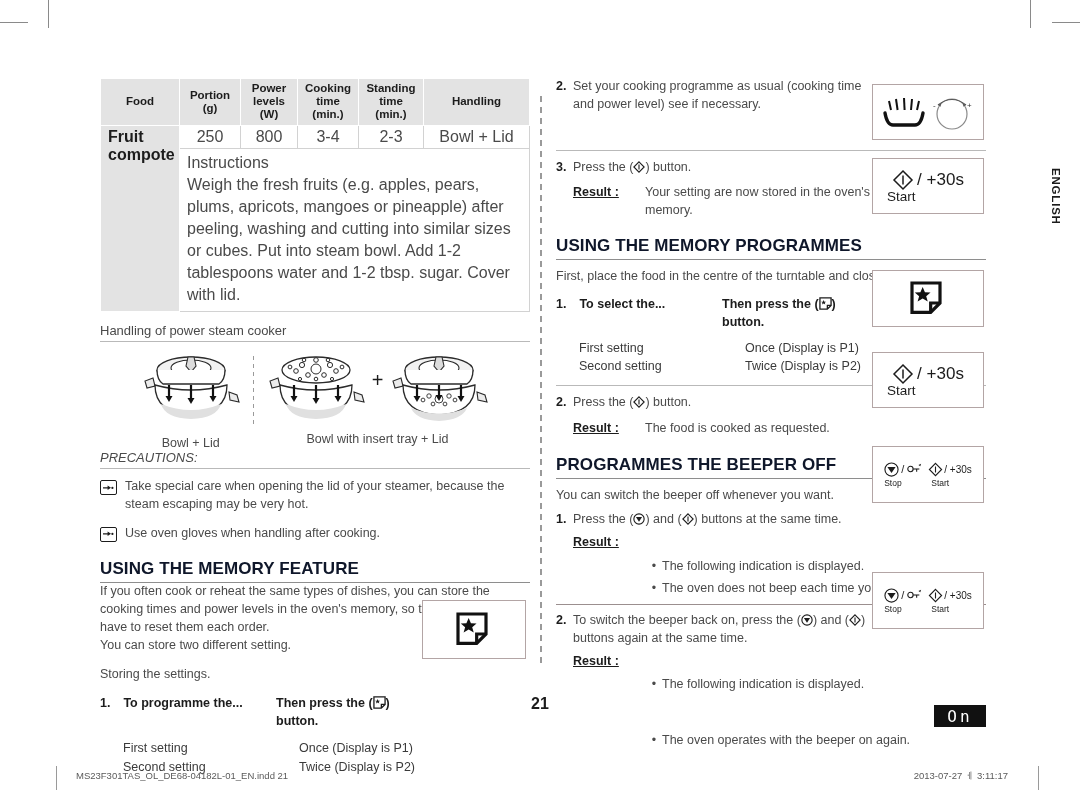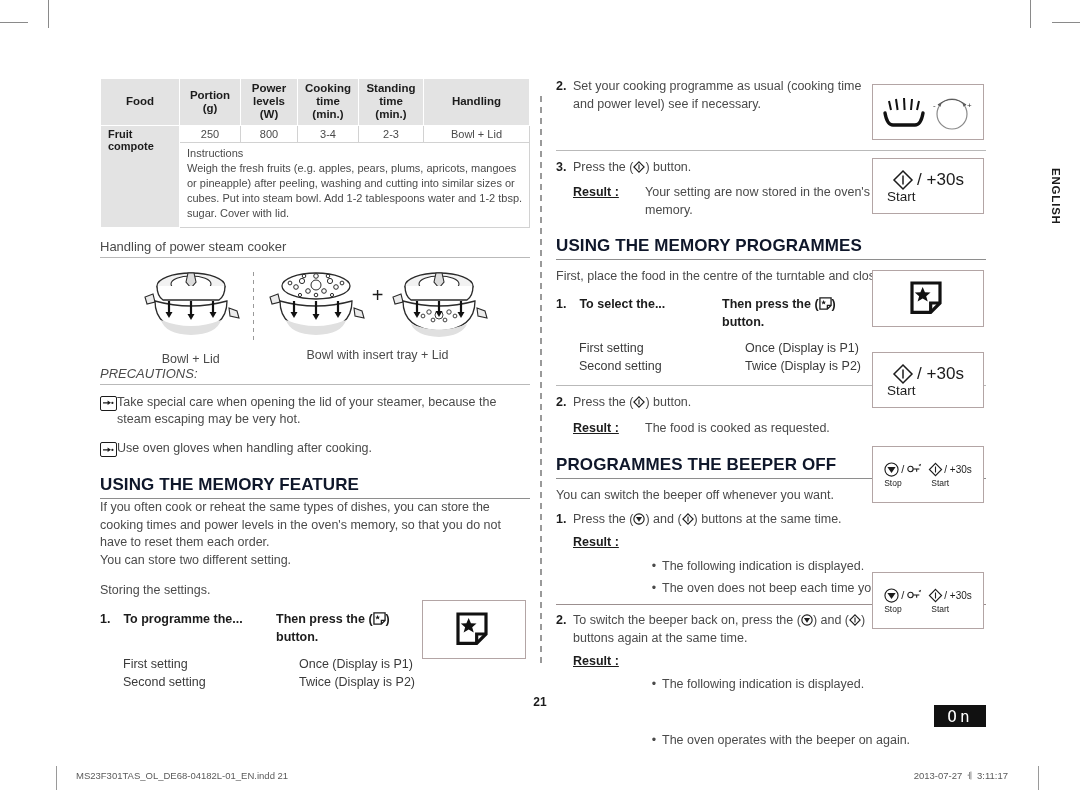--- a/index.html
+++ b/index.html
@@ -28,21 +28,21 @@
         background:repeating-linear-gradient(to bottom,#9a9a9a 0 6px,transparent 6px 11px);}
 
   
   table.food{border-collapse:collapse;width:430px;font-size:11.5px;}
   table.food th{
     background:#e3e3e3;color:#1c1c1c;font-weight:bold;text-align:center;
     border:1px solid #ffffff;padding:3px 2px;line-height:1.15;font-size:11.5px;
   }
   table.food td{
     border:1px solid #d2d2d2;padding:2px 4px;text-align:center;color:#4a4a4a;
-    font-size:11px;
+    font-size:16px;
   }
   table.food td.food-name{
     background:#e3e3e3;color:#1c1c1c;font-weight:bold;text-align:left;
     padding-left:7px;vertical-align:top;border:1px solid #ffffff;
   }
   table.food td.instr{text-align:left;padding:3px 6px 5px 7px;line-height:1.38;color:#4a4a4a;}
   .instr-title{display:block;}
 
   
   h2.sec{
@@ -59,21 +59,21 @@
   .step{display:flex;font-size:12.5px;color:#4a4a4a;line-height:1.42;}
   .step .num{font-weight:bold;color:#1c1c1c;width:17px;flex:0 0 17px;}
   .step .body{flex:1;}
   .result-row{display:flex;font-size:12.5px;color:#4a4a4a;line-height:1.42;}
   .result-lbl{font-weight:bold;color:#1c1c1c;text-decoration:underline;
               width:72px;flex:0 0 72px;margin-left:17px;}
   .bullet-row{display:flex;font-size:12.5px;color:#4a4a4a;line-height:1.45;}
   .bullet-row .dot{width:16px;flex:0 0 16px;text-align:center;}
 
   
-  .prec{display:flex;font-size:12.5px;color:#4a4a4a;line-height:1.42;}
+  .prec{display:flex;gap:8px;font-size:12.5px;color:#4a4a4a;line-height:1.42;}
   .hand-box{
     flex:0 0 15px;width:15px;height:13px;border:1.4px solid #1c1c1c;border-radius:2px;
     display:flex;align-items:center;justify-content:center;margin-top:2px;background:#fff;
   }
   .hand-box svg{display:block;}
 
   
   .grid2{display:flex;font-size:12.5px;line-height:1.45;}
   .grid2 .c1{width:176px;flex:0 0 176px;}
   .grid2 .c2{flex:1;}
@@ -103,21 +103,21 @@
 
   
   .sidetab{
     position:absolute;right:18px;top:168px;
     writing-mode:vertical-rl;
     font-size:11.5px;font-weight:bold;letter-spacing:.8px;color:#1c1c1c;
   }
 
   
   .pagenum{position:absolute;left:0;right:0;top:695px;text-align:center;
-           font-size:12px;font-weight:bold;color:#1c1c1c;}
+           font-size:16px;font-weight:bold;color:#1c1c1c;}
 
   
   .footer{position:absolute;left:8px;right:0;top:770px;height:18px;}
   .footer .ftxt{position:absolute;font-size:9.5px;color:#5a5a5a;
                 font-family:"Liberation Sans", sans-serif;}
   .footer .fleft{left:68px;}
   .footer .fright{right:72px;}
   .footer .fbar{position:absolute;width:1px;height:24px;background:#9a9a9a;top:-4px;}
 </style>
 </head>

